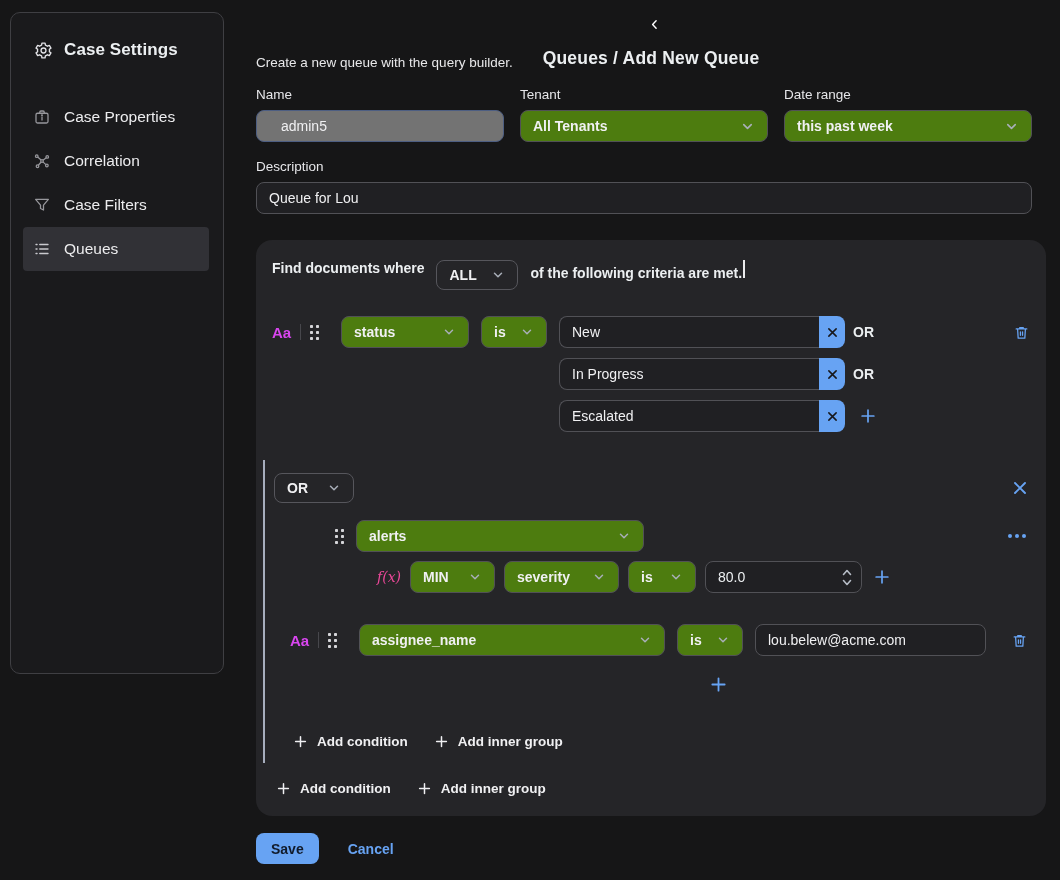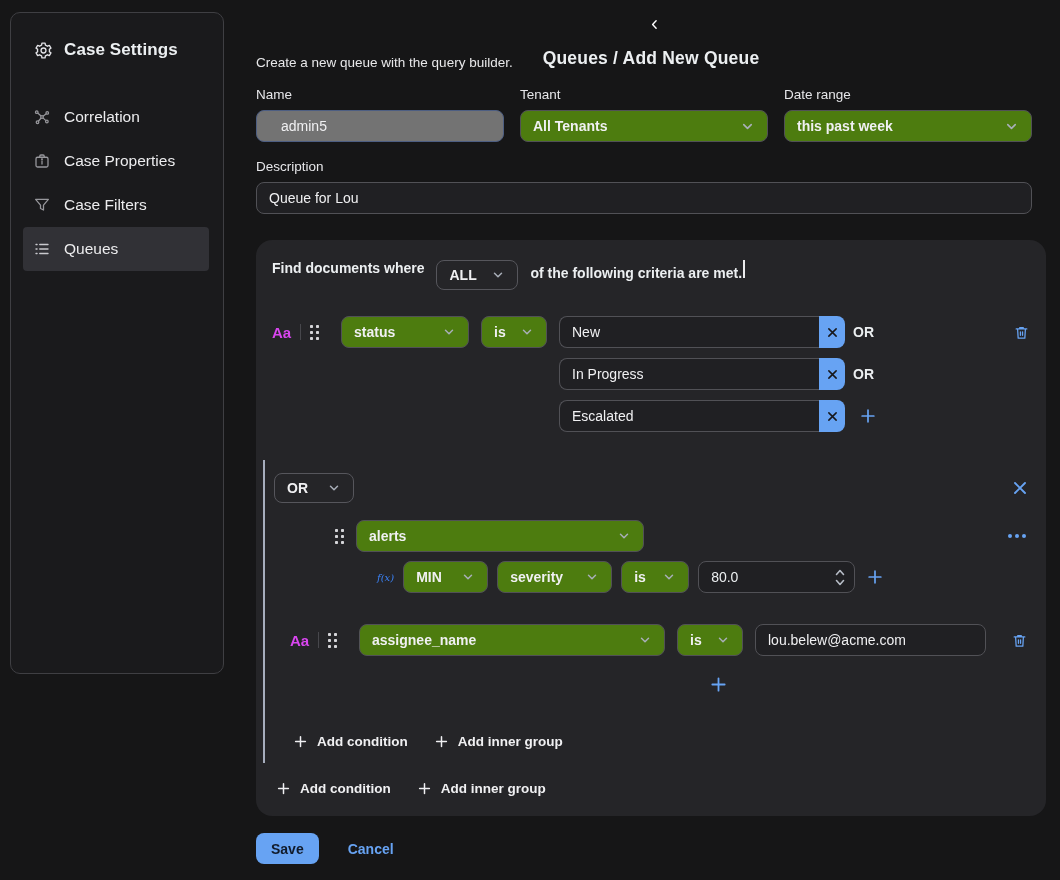--- a/index.html
+++ b/index.html
@@ -110,21 +110,21 @@
     margin:28px 0 0 7px;
     border-left:2px solid #a6adbd;
     padding:13px 16px 14px 9px;
   }
   .group-header { display:flex; align-items:center; }
   .alerts-row { margin:17px 0 0 61px; display:flex; align-items:center; }
   .sel-alerts { width:288px; margin-left:12px; }
   .ellipsis { display:flex; gap:3px; margin-left:auto; cursor:pointer; background:none; border:none; padding:4px; }
   .ellipsis i { width:4px; height:4px; border-radius:50%; background:#67a3f3; }
   .fx-row { margin:9px 0 0 103px; display:flex; align-items:center; gap:9px; }
-  .fx-label { color:#3b82f6; font-size:10px; font-style:italic; font-family:"DejaVu Serif",serif; }
+  .fx-label { color:#ec4899; font-size:14px; font-style:italic; font-family:"DejaVu Serif",serif; }
   .sel-fn { width:85px; }
   .sel-sub { width:115px; }
   .sel-op2 { width:68px; }
   .num-input {
     width:157px; height:32px;
     background:#202023; border:1px solid #515156; border-radius:8px;
     display:flex; align-items:center; justify-content:space-between;
     padding:0 8px 0 12px; font-size:14px; font-weight:500;
   }
   .stepper { cursor:pointer; }
@@ -156,41 +156,41 @@
       <svg width="19" height="19" viewBox="0 0 24 24" fill="none" stroke="#e2e2e6" stroke-width="1.7" stroke-linejoin="round">
         <circle cx="12" cy="12" r="3.1"></circle>
         <path d="M19.4 13.5a7.6 7.6 0 0 0 0-3l2-1.5-2-3.4-2.4 1a7.6 7.6 0 0 0-2.6-1.5L14 2.6h-4l-.4 2.5A7.6 7.6 0 0 0 7 6.6l-2.4-1-2 3.4 2 1.5a7.6 7.6 0 0 0 0 3l-2 1.5 2 3.4 2.4-1a7.6 7.6 0 0 0 2.6 1.5l.4 2.5h4l.4-2.5a7.6 7.6 0 0 0 2.6-1.5l2.4 1 2-3.4z"></path>
       </svg>
     </span>
     <span>Case Settings</span>
   </div>
   <nav class="sb-nav">
     <div class="sb-item">
       <span>
+        <svg width="18" height="18" viewBox="0 0 24 24" fill="none" stroke="#97979c" stroke-width="1.7" stroke-linejoin="round">
+          <rect x="4" y="7" width="16" height="13" rx="2"></rect>
+          <path d="M9 7V5.5A1.5 1.5 0 0 1 10.5 4h3A1.5 1.5 0 0 1 15 5.5V7"></path>
+          <path d="M12 12v4" stroke-linecap="round"></path>
+            <circle cx="12" cy="9.6" r="0.5" fill="#97979c"></circle>
+        </svg>
+      </span>
+      <span>Case Properties</span>
+    </div>
+    <div class="sb-item">
+      <span>
         <svg width="18" height="18" viewBox="0 0 24 24" fill="none" stroke="#97979c" stroke-width="1.7">
           <circle cx="12" cy="12" r="1.7"></circle>
             <circle cx="5" cy="5.5" r="1.7"></circle>
             <circle cx="19" cy="6.5" r="1.7"></circle>
           <circle cx="6" cy="19" r="1.7"></circle>
             <circle cx="18.5" cy="18" r="1.7"></circle>
           <path d="M10.8 10.8 6.2 6.7M13.3 10.9l4.4-3.2M10.9 13.4 7.1 17.6M13.2 13.2l4 3.6"></path>
         </svg>
       </span>
       <span>Correlation</span>
-    </div>
-    <div class="sb-item">
-      <span>
-        <svg width="18" height="18" viewBox="0 0 24 24" fill="none" stroke="#97979c" stroke-width="1.7" stroke-linejoin="round">
-          <rect x="4" y="7" width="16" height="13" rx="2"></rect>
-          <path d="M9 7V5.5A1.5 1.5 0 0 1 10.5 4h3A1.5 1.5 0 0 1 15 5.5V7"></path>
-          <path d="M12 12v4" stroke-linecap="round"></path>
-            <circle cx="12" cy="9.6" r="0.5" fill="#97979c"></circle>
-        </svg>
-      </span>
-      <span>Case Properties</span>
     </div>
     <div class="sb-item">
       <span>
         <svg width="18" height="18" viewBox="0 0 24 24" fill="none" stroke="#97979c" stroke-width="1.7" stroke-linejoin="round">
           <path d="M3.5 4.5h17l-6.5 7.6v6.6l-4-2v-4.6z"></path>
         </svg>
       </span>
       <span>Case Filters</span>
     </div>
     <div class="sb-item selected">

